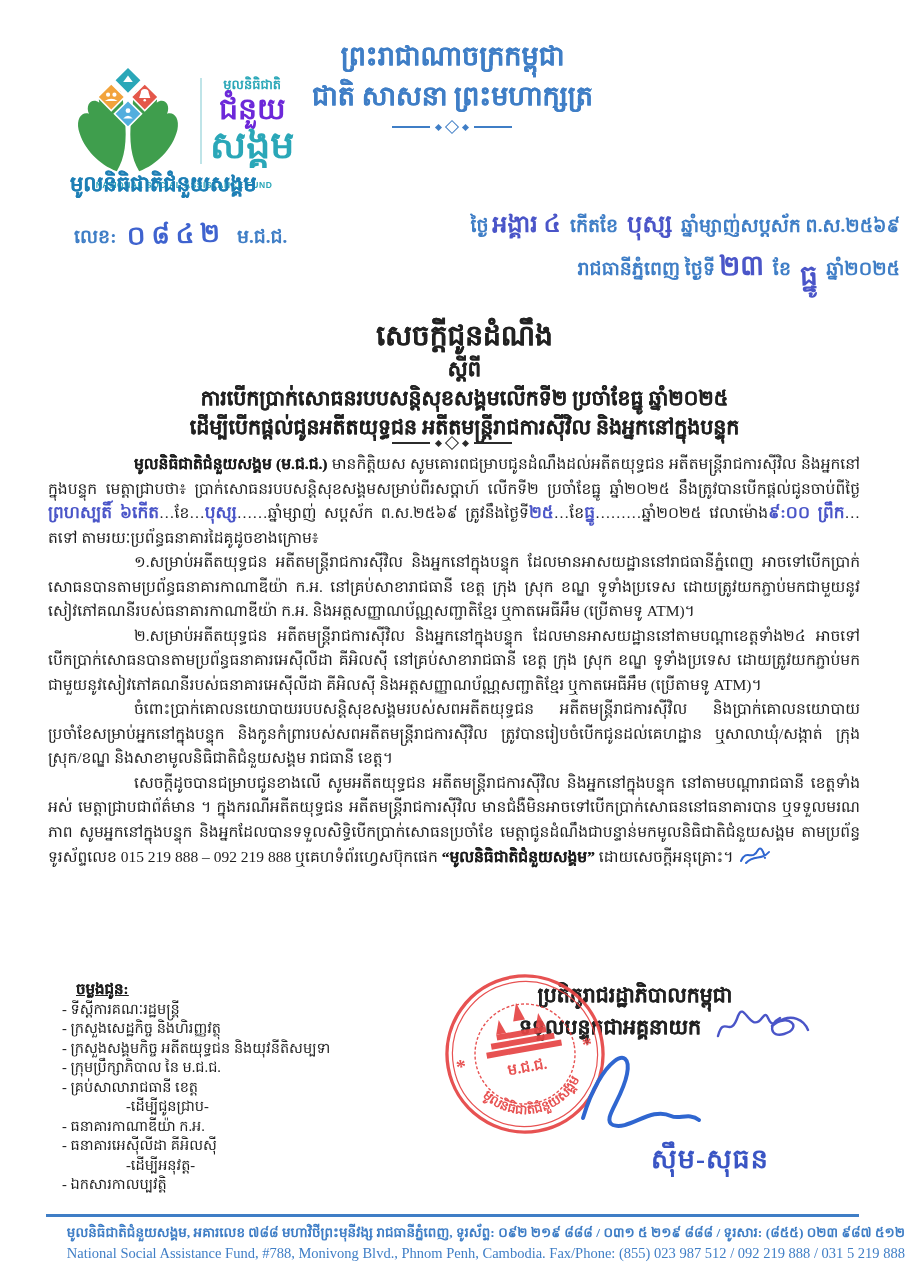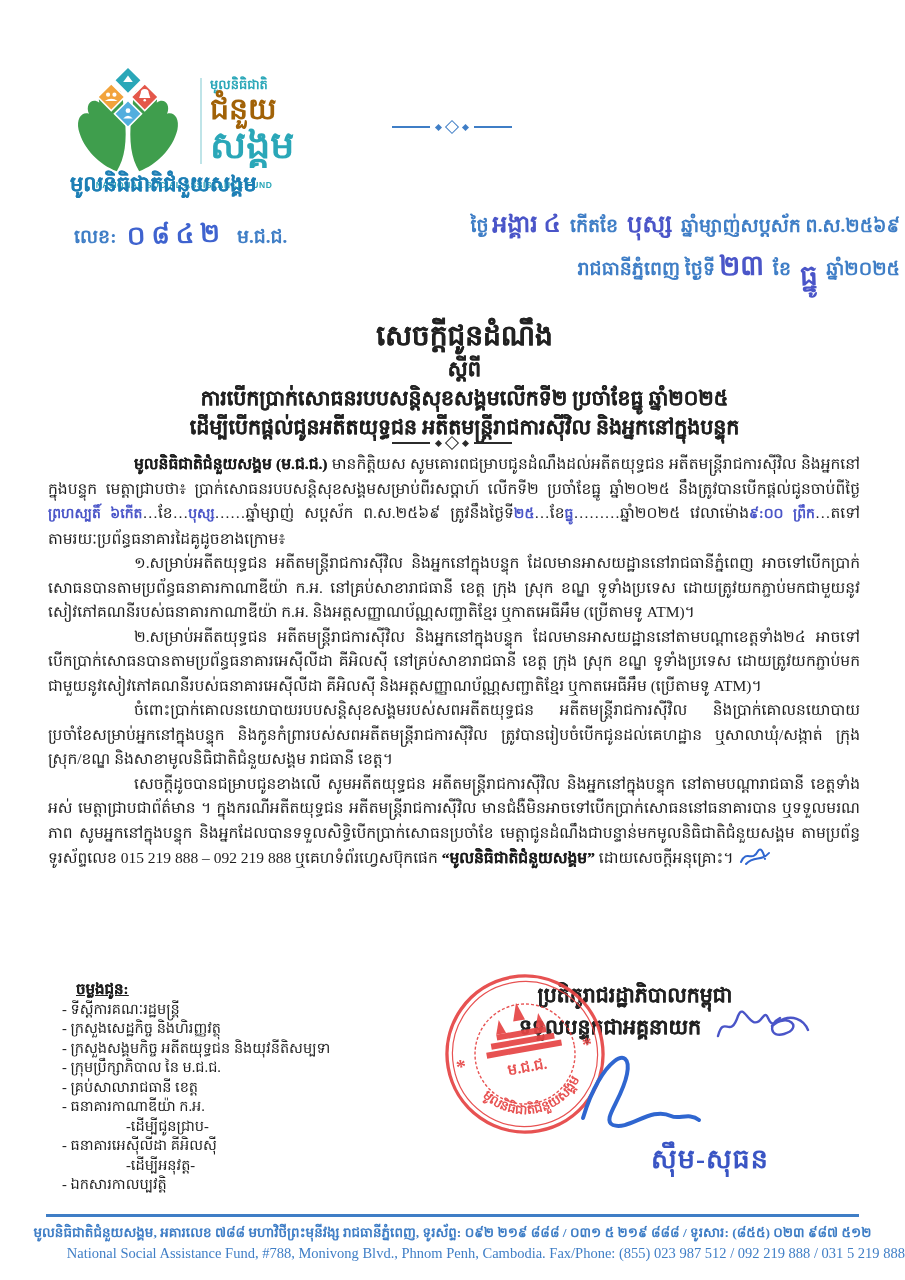--- a/index.html
+++ b/index.html
@@ -21,23 +21,23 @@
   .ornament .dmd{width:8px;height:8px;border:1.6px solid #3f7ec6;transform:rotate(45deg);background:#fff;}
   .ornament.blue1{left:392px; top:122px; width:120px;}
   .ornament.dark{left:392px; top:438px; width:120px;}
   .ornament.dark .bar{background:#2b2b2b;}
   .ornament.dark .dot{background:#2b2b2b;}
   .ornament.dark .dmd{border-color:#2b2b2b;}
 
   
   .logo{position:absolute; left:64px; top:66px; width:240px;}
   .logo-row{display:flex; align-items:center; gap:8px;}
-  .logo-text{display:flex; flex-direction:column; line-height:1; border-left:2px solid #bfe4e8; padding-left:8px;}
+  .logo-text{display:flex; flex-direction:column; line-height:1; border-left:2px solid #bfe4e8; padding-left:8px;text-align:center;}
   .lt1{color:#2aa7b8; font-weight:800; font-size:13px; margin-bottom:3px;}
-  .lt2{color:#a16207; font-weight:800; font-size:30px; margin-bottom:2px;}
+  .lt2{color:#6d28d9; font-weight:800; font-size:30px; margin-bottom:2px;}
   .lt3{color:#2aa7b8; font-weight:800; font-size:38px;}
   .logo-en{margin-top:4px; text-align:center; color:#2aa7b8; font-weight:700;
            font-size:8.5px; letter-spacing:.55px; font-family:"Liberation Sans","DejaVu Sans",sans-serif;}
   .org-name{position:absolute; left:70px; top:170px; width:300px;
             font-weight:800; font-size:21px; color:#1d7fb5; text-shadow:0 0 .4px #1d7fb5;}
   .ref-line{position:absolute; left:74px; top:218px; font-size:19px; color:#3f7ec6; font-weight:700;}
   .ref-line .hw-num{color:#3f63cf; font-size:26px; letter-spacing:6px; font-weight:600;
                     display:inline-block; transform:rotate(-2deg); padding:0 6px;}
 
   
@@ -52,21 +52,21 @@
   .title{position:absolute; left:0; top:318px; width:905px; text-align:center; color:#222;padding-left:12px;}
   .t1{font-size:28px; font-weight:800; line-height:36px; text-shadow:0 0 .5px #222;}
   .t2{font-size:21px; font-weight:800; line-height:30px; text-shadow:0 0 .5px #222;}
   .t34{font-size:20.5px; font-weight:800; line-height:29px; text-shadow:0 0 .5px #222;}
 
   
   .body-flow{position:absolute; left:48px; top:452px; width:812px; height:532px; overflow:hidden;
              font-size:15.5px; line-height:24.5px; text-align:justify;}
   .body-flow p{margin:0; text-indent:86px;}
   .lead-bold,.bold{font-weight:800; text-shadow:0 0 .4px #222;}
-  .body-flow .hw{font-size:14px;margin-top:36px;}
+  .body-flow .hw{font-size:17px;margin-top:36px;}
   .ink-mark{display:inline-block; vertical-align:-4px;}
 
   
   .cc{position:absolute; left:62px; top:980px; width:330px; font-size:14.5px; line-height:19.5px;}
   .cc-head{font-weight:800; text-decoration:underline; font-size:15px; margin-left:14px; text-shadow:0 0 .4px #222;}
   .cc-item{white-space:nowrap;}
   .cc-item.center{margin-left:64px;}
 
   
   .sig-line1{position:absolute; left:455px; top:982px; width:360px; text-align:center;
@@ -75,30 +75,34 @@
              font-size:20.5px; font-weight:800; color:#222; text-shadow:0 0 .5px #222;}
   .stamp{position:absolute; left:443px; top:972px; width:164px; height:164px;
          transform:rotate(-10deg); opacity:.93;}
   .sig-scribble{position:absolute; left:575px; top:1040px;}
   .sig-initial{position:absolute; left:712px; top:1000px;}
   .sig-name{position:absolute; left:600px; top:1142px; width:220px; text-align:center;
             color:#3a55c4; font-weight:800; font-size:27px; letter-spacing:1px;}
 
   
   .foot-rule{position:absolute; left:46px; top:1214px; width:813px; height:3px; background:#3f7ec6;}
-  .foot-kh{position:absolute; left:0; top:1224px; width:905px; text-align:center;
+  .foot-kh{position:absolute; left:0; top:1224px; width:905px; text-align:right;
            color:#3f7ec6; font-size:13.5px; font-weight:700;}
   .foot-en{position:absolute; left:0; top:1245px; width:905px; text-align:right;
            color:#3f7ec6; font-size:14.5px;}
 </style>
 </head>
 <body>
 
 <div class="page">
 
+  <div class="kingdom">
+    <div class="k1">ព្រះរាជាណាចក្រកម្ពុជា</div>
+    <div class="k2">ជាតិ សាសនា ព្រះមហាក្សត្រ</div>
+  </div>
   <div class="ornament blue1">
     <span class="bar"></span>
       <span class="dot"></span>
       <span class="dmd"></span>
       <span class="dot"></span>
       <span class="bar"></span>
   </div>
 
   <div class="logo">
     <div class="logo-row">
@@ -186,22 +190,22 @@
     </p>
   </div>
 
   <div class="cc">
     <div class="cc-head">ចម្លងជូន:</div>
     <div class="cc-item">- ទីស្តីការគណៈរដ្ឋមន្ត្រី</div>
     <div class="cc-item">- ក្រសួងសេដ្ឋកិច្ច និងហិរញ្ញវត្ថុ</div>
     <div class="cc-item">- ក្រសួងសង្គមកិច្ច អតីតយុទ្ធជន និងយុវនីតិសម្បទា</div>
     <div class="cc-item">- ក្រុមប្រឹក្សាភិបាល នៃ ម.ជ.ជ.</div>
     <div class="cc-item">- គ្រប់សាលារាជធានី ខេត្ត</div>
+    <div class="cc-item center">-ដើម្បីជូនជ្រាប-</div>
     <div class="cc-item">- ធនាគារកាណាឌីយ៉ា ក.អ.</div>
-    <div class="cc-item center">-ដើម្បីជូនជ្រាប-</div>
     <div class="cc-item">- ធនាគារអេស៊ីលីដា គីអិលស៊ី</div>
     <div class="cc-item center">-ដើម្បីអនុវត្ត-</div>
     <div class="cc-item">- ឯកសារកាលប្បវត្តិ</div>
   </div>
 
   <div class="sig-line1">ប្រតិភូរាជរដ្ឋាភិបាលកម្ពុជា</div>
   <div class="sig-line2">ទទួលបន្ទុកជាអគ្គនាយក</div>
 
   <svg class="stamp" viewBox="0 0 164 164">
     <g stroke="#e64545" fill="none">

